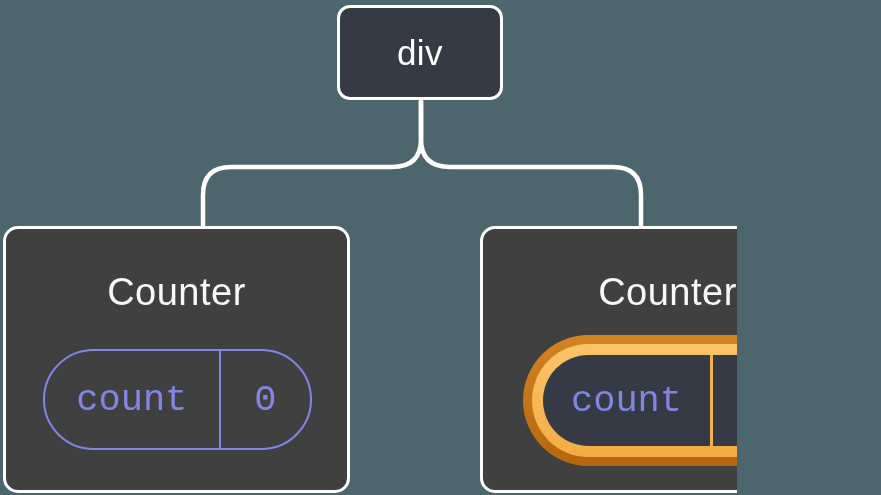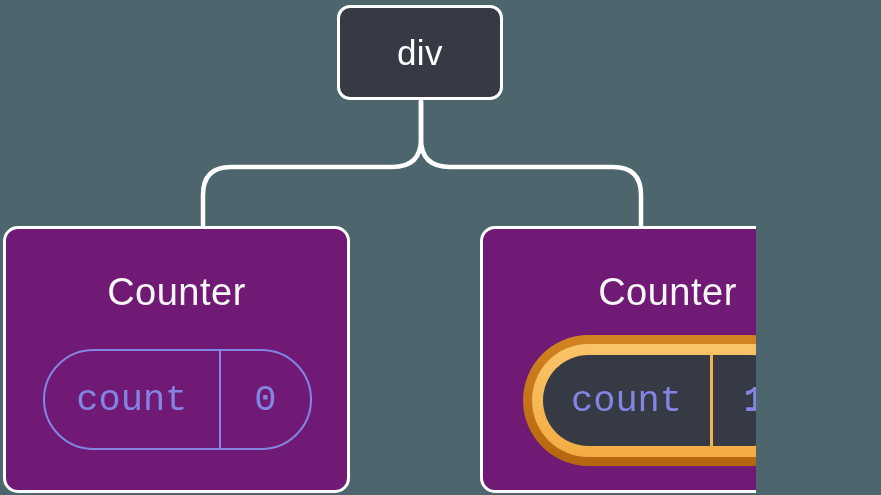--- a/index.html
+++ b/index.html
@@ -6,21 +6,20 @@
   body {
     font-family: "Liberation Sans", sans-serif;
     background: #4d656c;
   }
   .stage {
     position: relative;
     width: 737px;
     height: 495px;
     background: #4d656c;
     overflow: hidden;
-    padding-left: 19px;
   }
   
   .root-node {
     position: absolute;
     left: 337px; top: 5px;
     width: 166px; height: 95px;
     box-sizing: border-box;
     background: #353a45;
     border: 3.5px solid #ffffff;
     border-radius: 13px;
@@ -44,21 +43,21 @@
     stroke-width: 4.5;
     fill: none;
     stroke-linecap: round;
   }
   
   .card {
     position: absolute;
     top: 226px;
     height: 267px;
     box-sizing: border-box;
-    background: #701a75;
+    background: #404040;
     border: 3.5px solid #ffffff;
     border-radius: 15px;
   }
   .card.left  { left: 3px;   width: 347px; }
   .card.right { left: 480px; width: 375px; }
   .card-title {
     margin-top: 42px;
     text-align: center;
     color: #f7f7f7;
     font-size: 38px;

